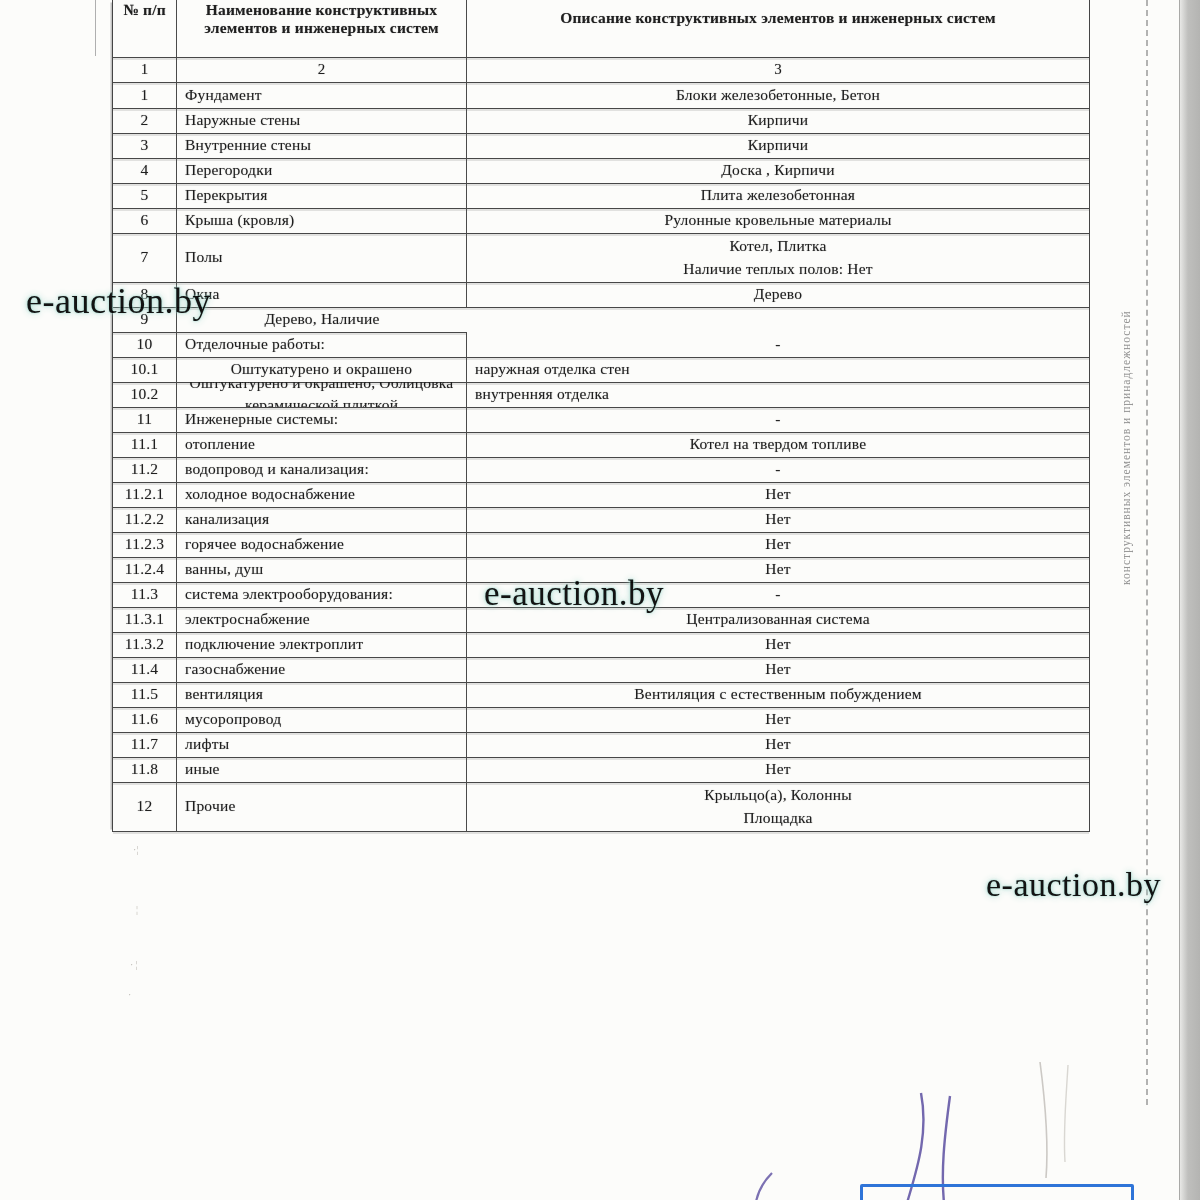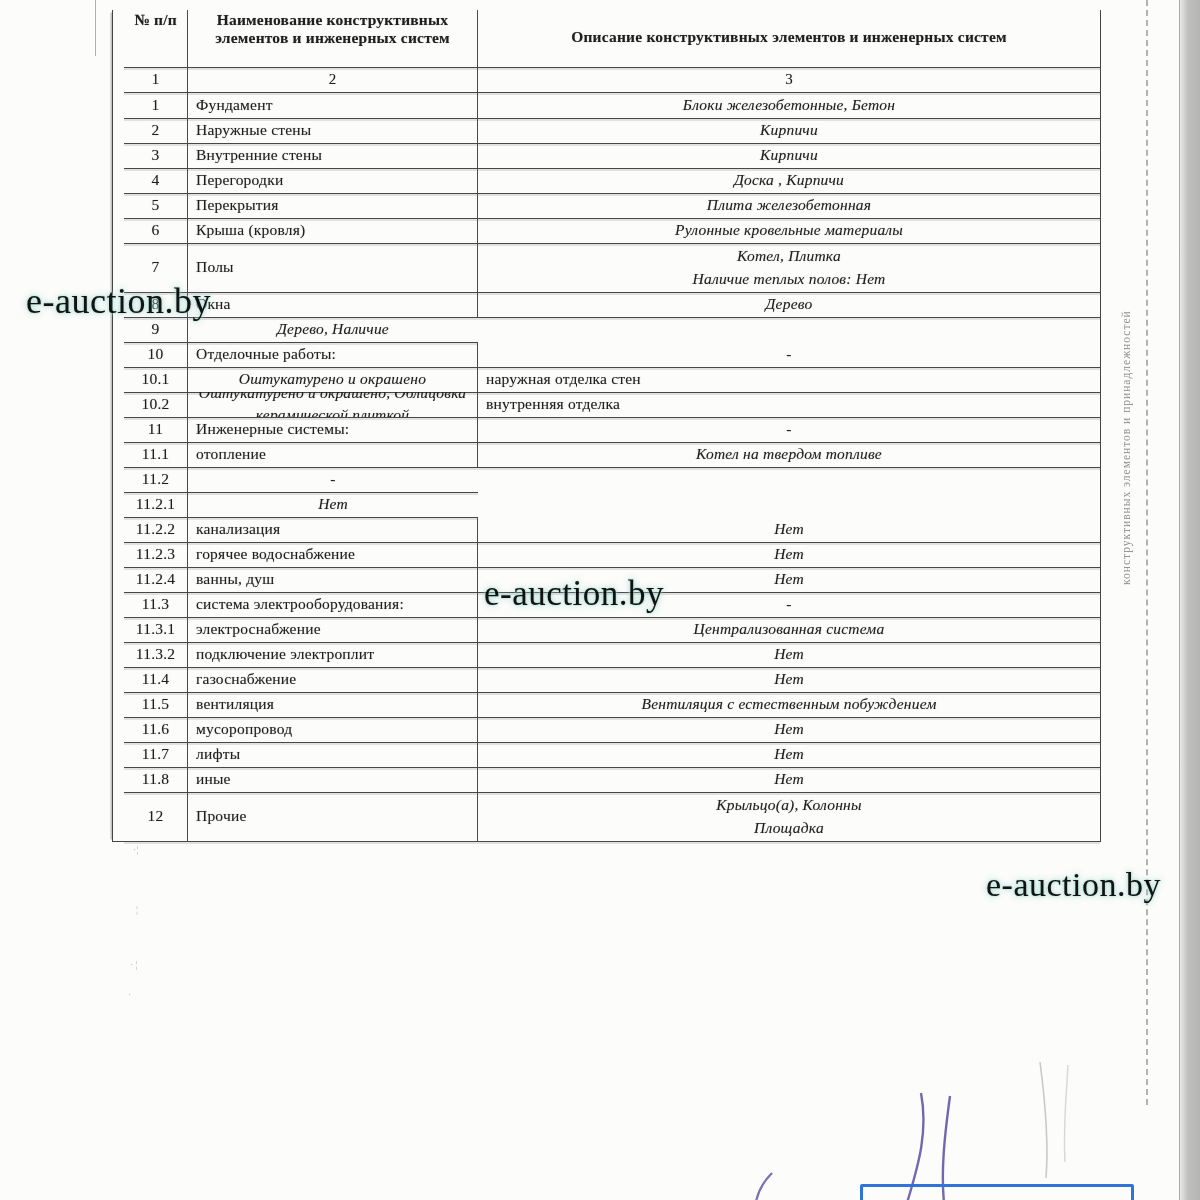--- a/index.html
+++ b/index.html
@@ -25,25 +25,24 @@
     font-size:11.5px;color:#7e7e7e;letter-spacing:1px;white-space:nowrap;
     opacity:.85;filter:blur(.3px);
   }
   .stray-line{
     position:absolute;left:95px;top:0;width:0;height:56px;
     border-left:1.5px solid #8f8f8f;opacity:.7;
   }
   .speck{position:absolute;color:#b9b6b0;font-size:10px;line-height:10px;}
   
   .doc-table{
-    position:absolute;left:112px;top:10px;width:976px;
+    position:absolute;left:112px;top:0;width:976px;
     border:1.6px solid #454545;border-top:none;
     box-shadow:-4px 0 0 -2.5px rgba(90,90,90,.35);
     background:transparent;
-    padding-left:11px;
   }
   .tr{display:grid;grid-template-columns:64px 290px 1fr;}
   .td{
     border-right:1.5px solid #4a4a4a;border-bottom:1.5px solid #474747;
     box-shadow:0 2px 0 rgba(90,90,90,.16);
     display:flex;flex-direction:column;justify-content:center;
     font-size:15.5px;letter-spacing:.2px;
     text-shadow:0 0 1px rgba(40,40,40,.38);
     min-height:23.5px;overflow:hidden;
   }
@@ -55,21 +54,21 @@
   .row-tall{height:49px;}
   .row-regular .td{height:25px;}
   .row-tall .td{height:49px;}
   .header-row .td{
     height:56px;font-weight:bold;font-size:15.5px;line-height:18px;
     justify-content:flex-start;text-align:center;align-items:center;
     padding-top:1px;
   }
   .header-row .td.name{padding-left:0;}
   .nums-row .td{height:21px;justify-content:center;align-items:center;font-size:15px;}
-  .desc-line{line-height:22px;font-style:italic;}
+  .desc-line{line-height:22px;}
   .row-tall .desc-line{line-height:23px;}
   
   .watermark{
     position:absolute;font-family:"Liberation Serif",serif;
     color:#000000;font-size:36px;letter-spacing:.5px;
     text-shadow:0 0 7px rgba(150,210,198,.95),0 0 3px rgba(170,220,210,.9),0 0 1px rgba(120,180,170,.9);
     opacity:.92;pointer-events:none;
   }
   .wm1{left:26px;top:280px;}
   .wm2{left:484px;top:574px;font-size:35px;}
@@ -100,21 +99,21 @@
 
 <div class="doc-table">
   <div class="tr header-row">
     <div class="td num">
         <span>№ п/п</span>
       </div>
     <div class="td name">
         <span>Наименование конструктивных элементов и инженерных систем</span>
       </div>
     <div class="td desc">
-        <span style="margin-top:17px;">Описание  конструктивных элементов и инженерных систем</span>
+        <span style="margin-top:8px;">Описание  конструктивных элементов и инженерных систем</span>
       </div>
   </div>
   <div class="tr nums-row">
     <div class="td num">
         <span>1</span>
       </div>
     <div class="td name" style="align-items:center;padding-left:0;">
         <span>2</span>
       </div>
     <div class="td desc">
@@ -215,26 +214,28 @@
   </div>
     <div class="tr row-regular">
     <div class="td num">11.1</div>
     <div class="td name">отопление</div>
     <div class="td desc">
         <div class="desc-line">Котел на твердом топливе</div>
       </div>
   </div>
     <div class="tr row-regular">
     <div class="td num">11.2</div>
+    <div class="td name">водопровод и канализация:</div>
     <div class="td desc">
         <div class="desc-line">-</div>
       </div>
   </div>
     <div class="tr row-regular">
     <div class="td num">11.2.1</div>
+    <div class="td name">холодное водоснабжение</div>
     <div class="td desc">
         <div class="desc-line">Нет</div>
       </div>
   </div>
     <div class="tr row-regular">
     <div class="td num">11.2.2</div>
     <div class="td name">канализация</div>
     <div class="td desc">
         <div class="desc-line">Нет</div>
       </div>

